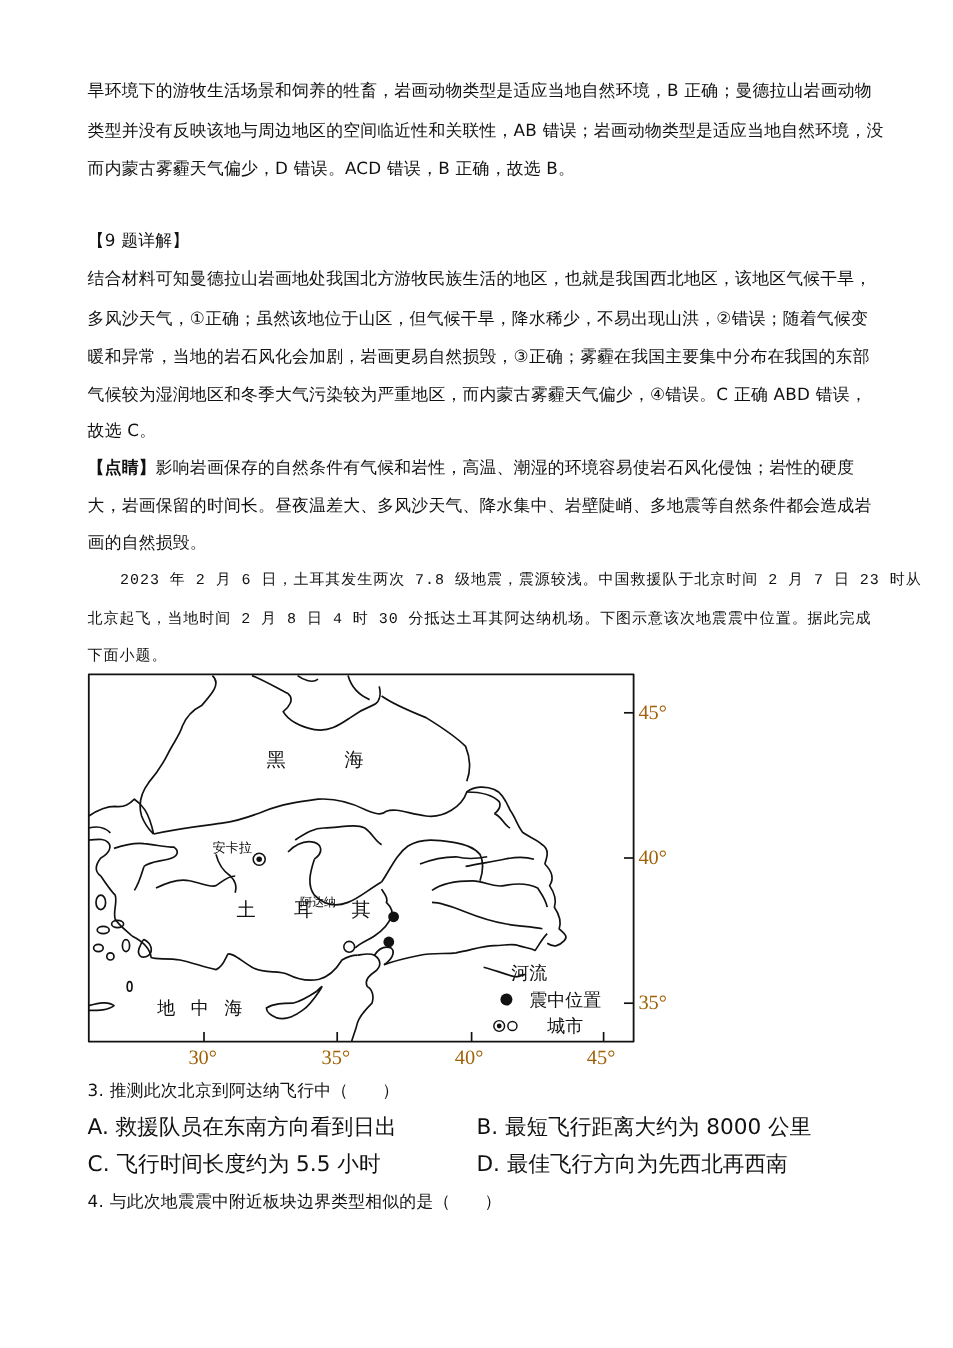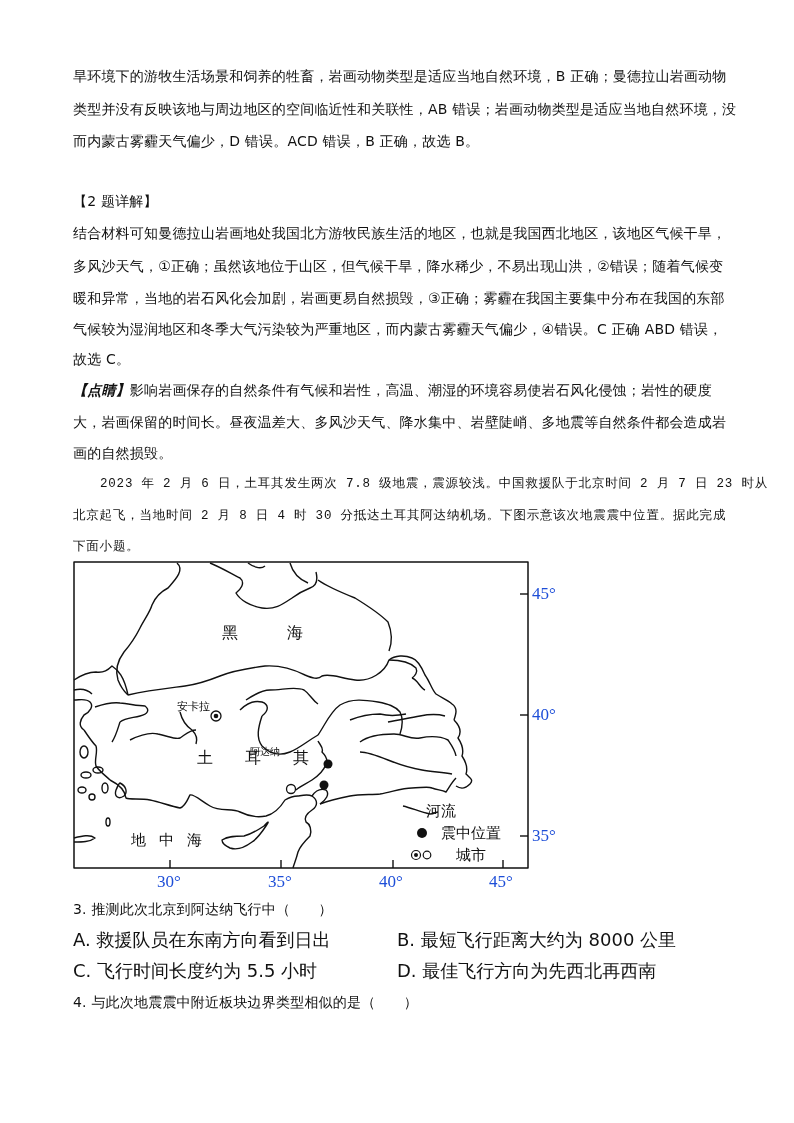--- a/index.html
+++ b/index.html
@@ -1,33 +1,33 @@
 <!DOCTYPE html>
 <html><head>
 <meta charset="utf-8">
 <style>
   html, body { margin:0; padding:0; background:#ffffff; }
   body { width:794px; height:1123px; position:relative; overflow:hidden;
          font-family:"DejaVu Sans","Liberation Sans",sans-serif; color:#111; }
   .line { position:absolute; left:73px; font-size:14px; line-height:18px; white-space:nowrap; letter-spacing:0.2px; }
   .line.serif { font-family:Liberation Mono, monospace; font-size:12.5px; letter-spacing:0.8px; }
-  .bold { font-weight:bold;font-style:italic; }
+  .bold { font-weight:bold; }
   .map { position:absolute; left:0; top:0; }
-  .tick { position:absolute; font-family:"Liberation Serif","DejaVu Serif",serif; font-size:17px; color:#1d4ed8; }
+  .tick { position:absolute; font-family:"Liberation Serif","DejaVu Serif",serif; font-size:17px; color:#a16207; }
   .maplabel { position:absolute; font-family:"DejaVu Serif","Liberation Serif",serif; color:#111; }
   .opt { position:absolute; font-size:18px; line-height:18px; white-space:nowrap; }
 </style>
 </head>
 <body>
 
 <div class="line" style="top:67px">旱环境下的游牧生活场景和饲养的牲畜，岩画动物类型是适应当地自然环境，B 正确；曼德拉山岩画动物</div>
 <div class="line" style="top:100px">类型并没有反映该地与周边地区的空间临近性和关联性，AB 错误；岩画动物类型是适应当地自然环境，没</div>
 <div class="line" style="top:132px">而内蒙古雾霾天气偏少，D 错误。ACD 错误，B 正确，故选 B。</div>
 
-<div class="line" style="top:192px">【2 题详解】</div>
+<div class="line" style="top:192px">【9 题详解】</div>
 <div class="line" style="top:224px">结合材料可知曼德拉山岩画地处我国北方游牧民族生活的地区，也就是我国西北地区，该地区气候干旱，</div>
 <div class="line" style="top:257px">多风沙天气，①正确；虽然该地位于山区，但气候干旱，降水稀少，不易出现山洪，②错误；随着气候变</div>
 <div class="line" style="top:289px">暖和异常，当地的岩石风化会加剧，岩画更易自然损毁，③正确；雾霾在我国主要集中分布在我国的东部</div>
 <div class="line" style="top:320px">气候较为湿润地区和冬季大气污染较为严重地区，而内蒙古雾霾天气偏少，④错误。C 正确 ABD 错误，</div>
 <div class="line" style="top:350px">故选 C。</div>
 
 <div class="line" style="top:381px">
   <span class="bold">【点睛】</span><span>影响岩画保存的自然条件有气候和岩性，高温、潮湿的环境容易使岩石风化侵蚀；岩性的硬度</span>
 </div>
 <div class="line" style="top:413px">大，岩画保留的时间长。昼夜温差大、多风沙天气、降水集中、岩壁陡峭、多地震等自然条件都会造成岩</div>

